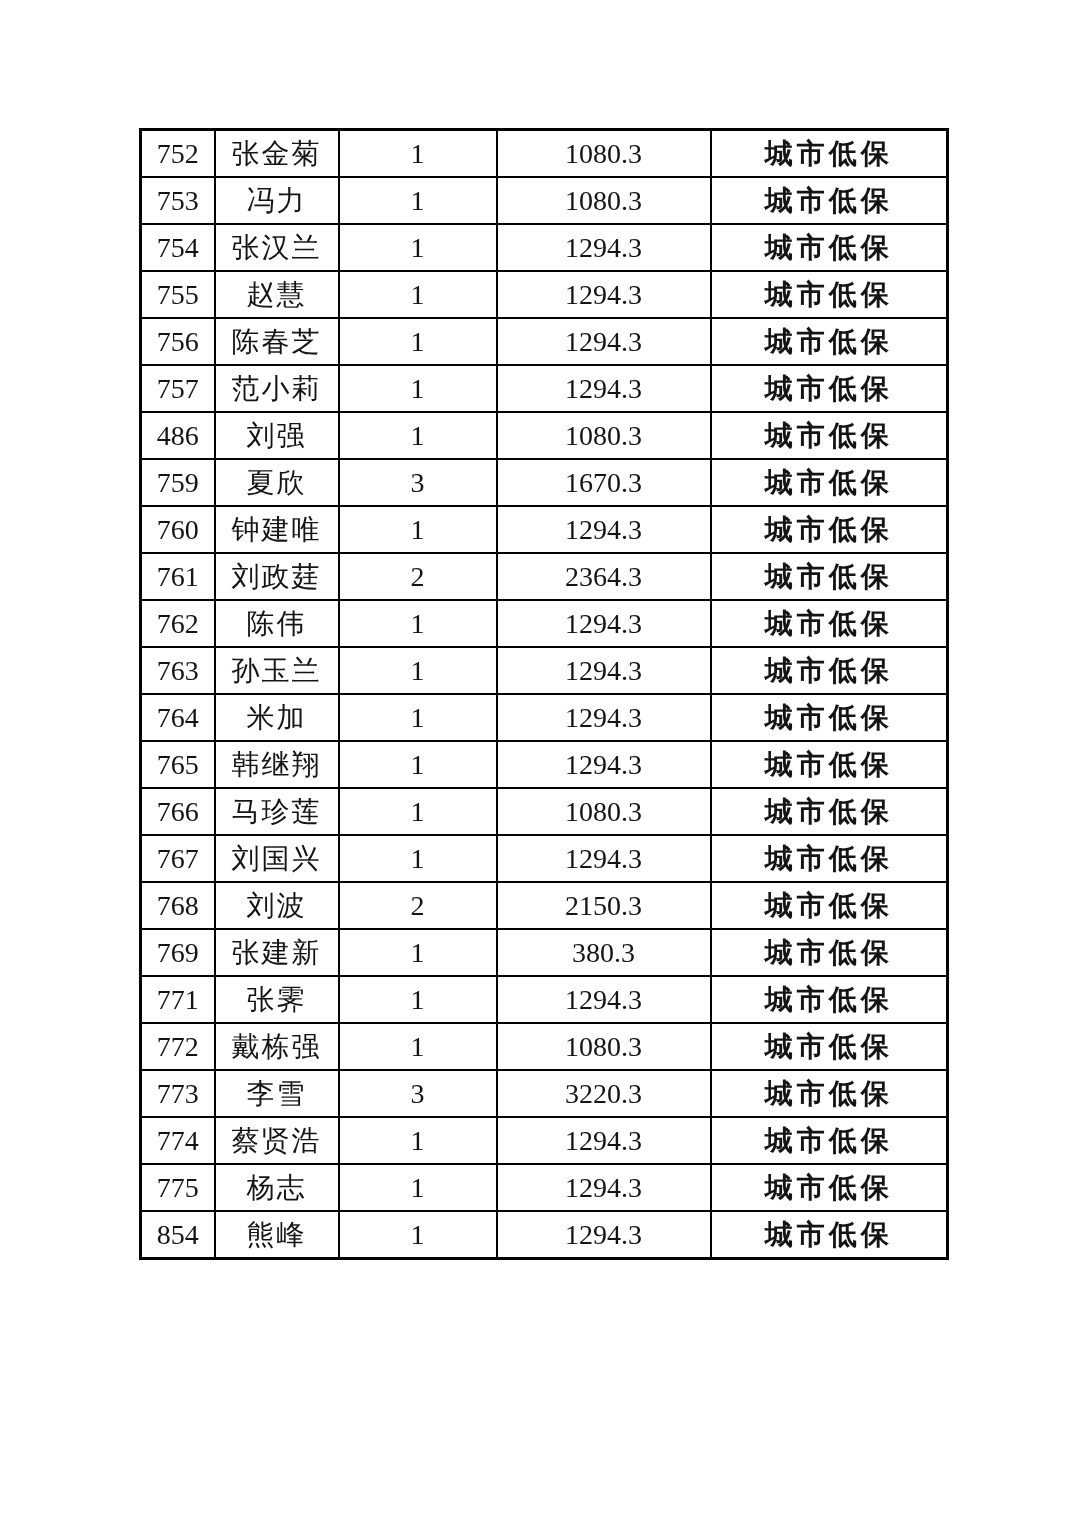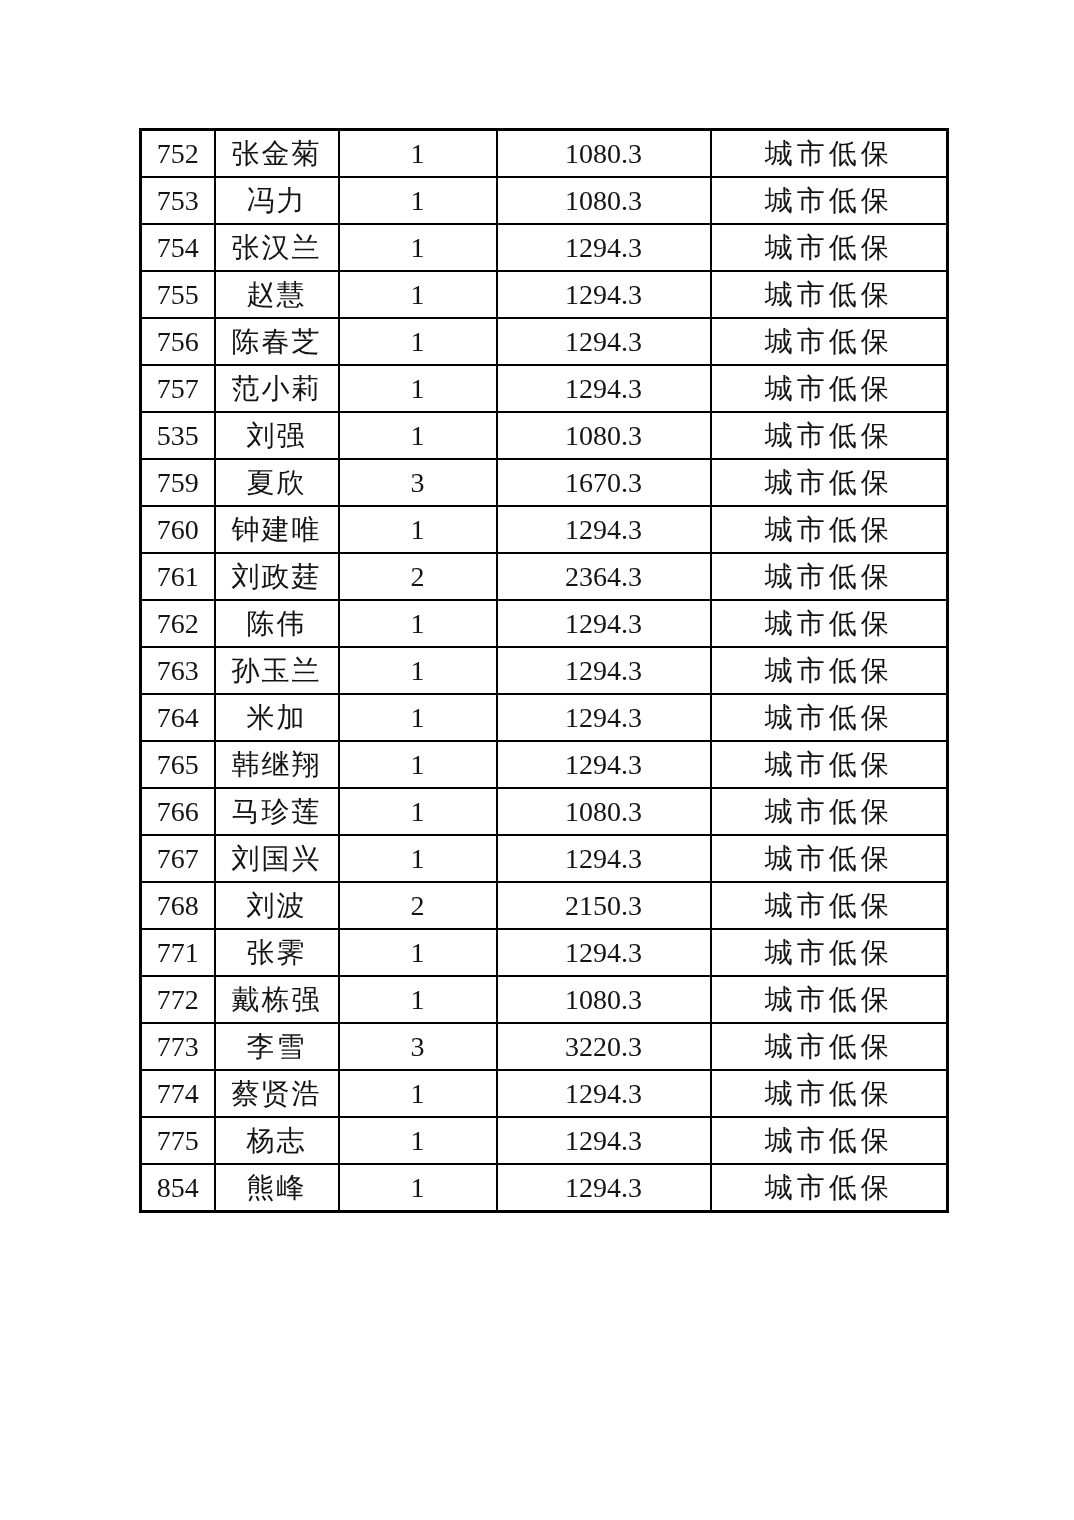--- a/index.html
+++ b/index.html
@@ -33,21 +33,21 @@
     vertical-align: middle;
     font-size: 28px;
     line-height: 1;
     white-space: nowrap;
     overflow: hidden;
   }
   td.col-no     { font-size: 27px; margin-top: 18px; }
   td.col-name   { letter-spacing: 2px; }
   td.col-count  { font-size: 27px; }
   td.col-amount { font-size: 27px; }
-  td.col-category { letter-spacing: 4px; }
+  td.col-category { letter-spacing: 4px; font-weight: bold; }
 </style>
 </head>
 <body>
 
 <div class="page">
   <table class="roster">
     <colgroup>
       <col style="width:74px">
       <col style="width:124px">
       <col style="width:158px">
@@ -91,21 +91,21 @@
     <td class="col-category">城市低保</td>
   </tr>
         <tr>
     <td class="col-no">757</td>
     <td class="col-name">范小莉</td>
     <td class="col-count">1</td>
     <td class="col-amount">1294.3</td>
     <td class="col-category">城市低保</td>
   </tr>
         <tr>
-    <td class="col-no">535</td>
+    <td class="col-no">486</td>
     <td class="col-name">刘强</td>
     <td class="col-count">1</td>
     <td class="col-amount">1080.3</td>
     <td class="col-category">城市低保</td>
   </tr>
         <tr>
     <td class="col-no">759</td>
     <td class="col-name">夏欣</td>
     <td class="col-count">3</td>
     <td class="col-amount">1670.3</td>
@@ -165,20 +165,27 @@
     <td class="col-name">刘国兴</td>
     <td class="col-count">1</td>
     <td class="col-amount">1294.3</td>
     <td class="col-category">城市低保</td>
   </tr>
         <tr>
     <td class="col-no">768</td>
     <td class="col-name">刘波</td>
     <td class="col-count">2</td>
     <td class="col-amount">2150.3</td>
+    <td class="col-category">城市低保</td>
+  </tr>
+        <tr>
+    <td class="col-no">769</td>
+    <td class="col-name">张建新</td>
+    <td class="col-count">1</td>
+    <td class="col-amount">380.3</td>
     <td class="col-category">城市低保</td>
   </tr>
         <tr>
     <td class="col-no">771</td>
     <td class="col-name">张霁</td>
     <td class="col-count">1</td>
     <td class="col-amount">1294.3</td>
     <td class="col-category">城市低保</td>
   </tr>
         <tr>

